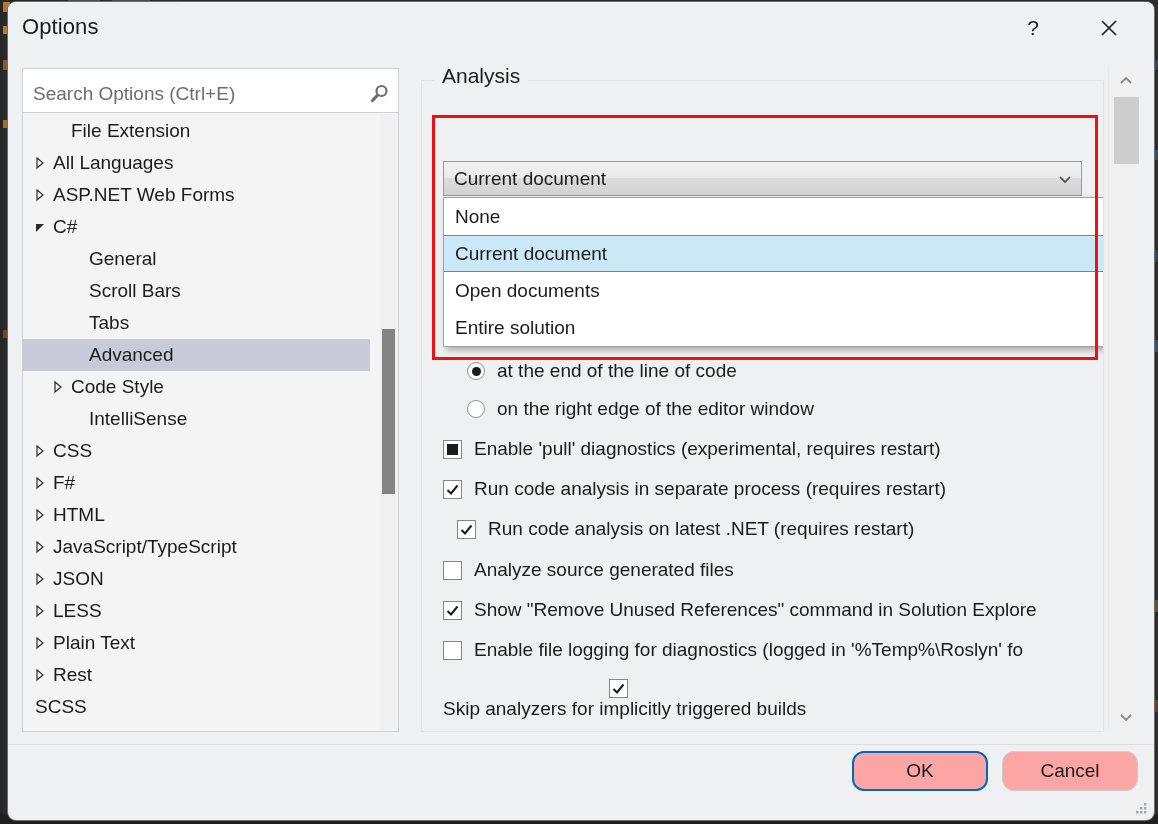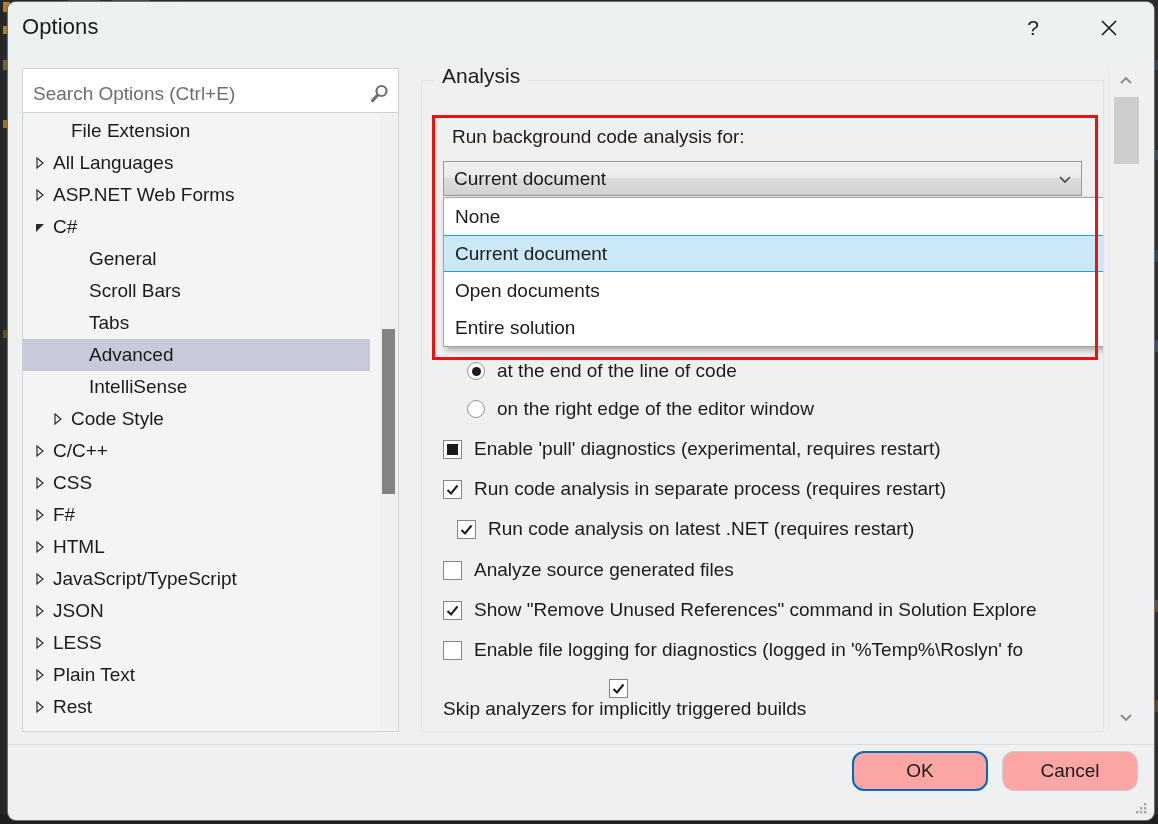--- a/index.html
+++ b/index.html
@@ -316,39 +316,31 @@
           <span class="tree-label">Scroll Bars</span>
         </div>
         <div class="tree-item" style="padding-left: 44px;">
           <span class="tree-arrow"></span>
           <span class="tree-label">Tabs</span>
         </div>
         <div class="tree-item selected" style="padding-left: 44px;">
           <span class="tree-arrow"></span>
           <span class="tree-label">Advanced</span>
         </div>
+        <div class="tree-item" style="padding-left: 26px;">
+          <span class="tree-arrow">
+            <svg width="12" height="14" viewBox="0 0 12 14">
+              <path d="M3 2 L9 7 L3 12 Z" fill="none" stroke="#2b2b2b" stroke-width="1.2"></path>
+            </svg>
+          </span>
+          <span class="tree-label">Code Style</span>
+        </div>
         <div class="tree-item" style="padding-left: 44px;">
           <span class="tree-arrow"></span>
           <span class="tree-label">IntelliSense</span>
-        </div>
-        <div class="tree-item" style="padding-left: 26px;">
-          <span class="tree-arrow">
-            <svg width="12" height="14" viewBox="0 0 12 14">
-              <path d="M3 2 L9 7 L3 12 Z" fill="none" stroke="#2b2b2b" stroke-width="1.2"></path>
-            </svg>
-          </span>
-          <span class="tree-label">Code Style</span>
-        </div>
-        <div class="tree-item" style="padding-left: 8px;">
-          <span class="tree-arrow">
-            <svg width="12" height="14" viewBox="0 0 12 14">
-              <path d="M3 2 L9 7 L3 12 Z" fill="none" stroke="#2b2b2b" stroke-width="1.2"></path>
-            </svg>
-          </span>
-          <span class="tree-label">C/C++</span>
         </div>
         <div class="tree-item" style="padding-left: 8px;">
           <span class="tree-arrow">
             <svg width="12" height="14" viewBox="0 0 12 14">
               <path d="M3 2 L9 7 L3 12 Z" fill="none" stroke="#2b2b2b" stroke-width="1.2"></path>
             </svg>
           </span>
           <span class="tree-label">CSS</span>
         </div>
         <div class="tree-item" style="padding-left: 8px;">
@@ -414,21 +406,20 @@
     <div class="tree-scrollbar">
       <div class="tree-thumb" style="top:215px;height:165px;"></div>
     </div>
   </div>
 
   <div class="groupbox"></div>
   <div class="group-legend">Analysis</div>
 
   <div class="pane">
 
-    <div class="field-label">Run background code analysis for:</div>
 
     <div class="combo">
       <span class="combo-value">Current document</span>
       <span class="combo-arrow">
         <svg width="18" height="18" viewBox="0 0 18 18">
           <path d="M4 7 L9 12 L14 7" stroke="#4a4a4a" stroke-width="1.7" fill="none"></path>
         </svg>
       </span>
     </div>
 

